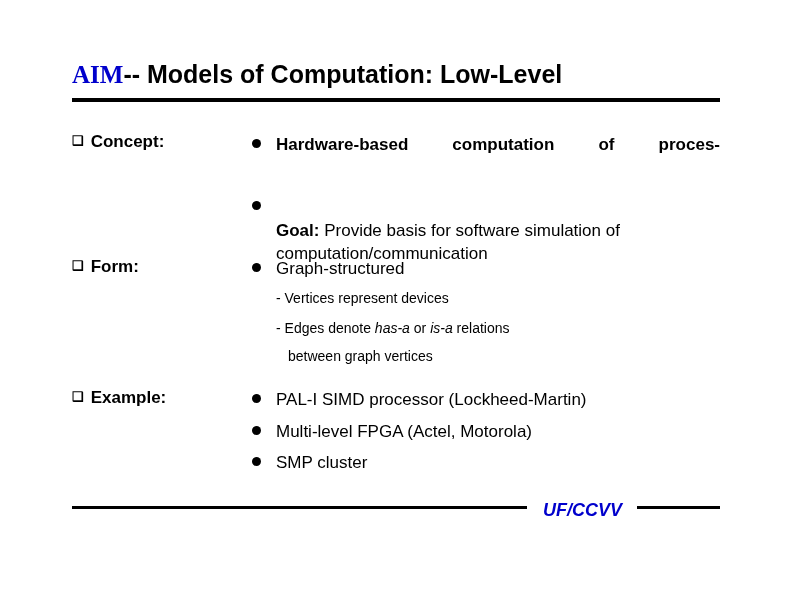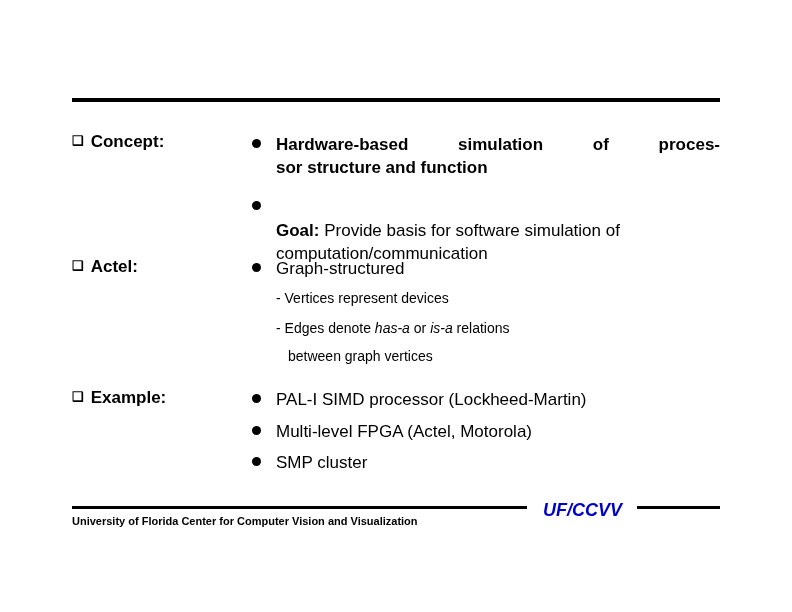--- a/index.html
+++ b/index.html
@@ -146,46 +146,48 @@
     color: #0000cc;
     white-space: nowrap;
     margin-left: 13px;
   }
 </style>
 </head>
 <body>
 
 <div class="slide">
 
+  <div class="title-row">
+    <span class="title-aim">AIM</span><span class="title-rest">-- Models of Computation: Low-Level</span>
+  </div>
   <div class="title-rule"></div>
 
   <div class="body-area">
 
     <div class="label" style="left:72px; top:132px;">
       <span class="box-glyph">❑</span><span>Concept:</span>
     </div>
 
     <div class="bullet-item" style="left:252px; top:133px; width:470px;">
       <span class="bullet-dot"></span>
       <span class="bullet-text just-two-line">
-        <span class="l1 b-bold">Hardware-based simulation of proces-</span>
-        <span class="b-bold nowrap">sor structure and function</span>
+        <span class="l1 b-bold">Hardware-based computation of proces-</span>
       </span>
     </div>
 
     <div class="bullet-item" style="left:252px; top:195px; width:470px;">
       <span class="bullet-dot"></span>
       <span class="bullet-text" style="width:470px;margin-top:24px;">
         <span class="b-bold">Goal:</span><span> Provide basis for software simulation of</span>
         <span style="display:block">computation/communication</span>
       </span>
     </div>
 
     <div class="label" style="left:72px; top:257px;">
-      <span class="box-glyph">❑</span><span>Actel:</span>
+      <span class="box-glyph">❑</span><span>Form:</span>
     </div>
 
     <div class="bullet-item" style="left:252px; top:257px; width:470px;">
       <span class="bullet-dot"></span>
       <span class="bullet-text">Graph-structured</span>
     </div>
 
     <div class="sub-line" style="position:absolute; left:276px; top:287px;">- Vertices represent devices</div>
 
     <div class="sub-line" style="position:absolute; left:288px; top:345px;">between graph vertices</div>
@@ -210,16 +212,15 @@
 
     <div class="bullet-item" style="left:252px; top:451px; width:470px;">
       <span class="bullet-dot"></span>
       <span class="bullet-text">SMP cluster</span>
     </div>
 
   </div>
 
   <div class="footer-rule-left"></div>
   <div class="footer-rule-right"></div>
-  <div class="footer-text">University of Florida Center for Computer Vision and Visualization</div>
   <div class="footer-brand">UF/CCVV</div>
 
 </div>
 
 </body></html>

